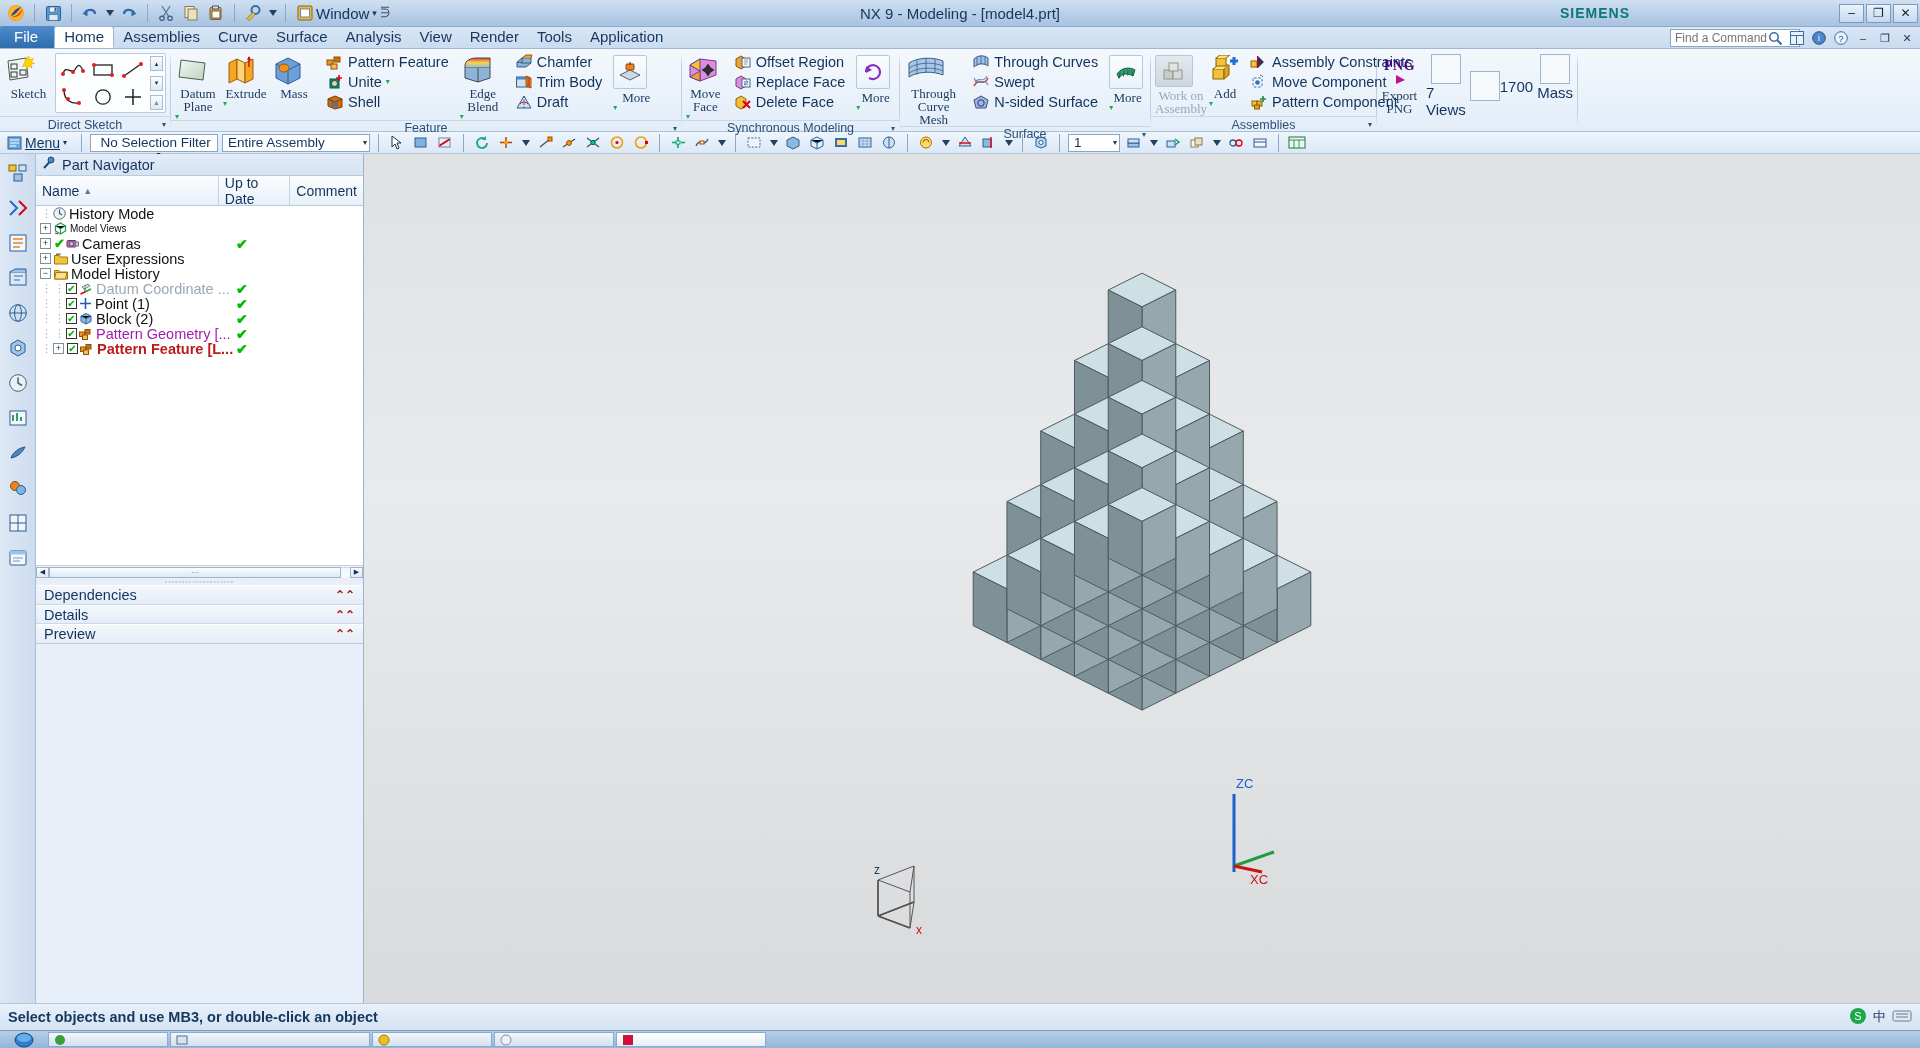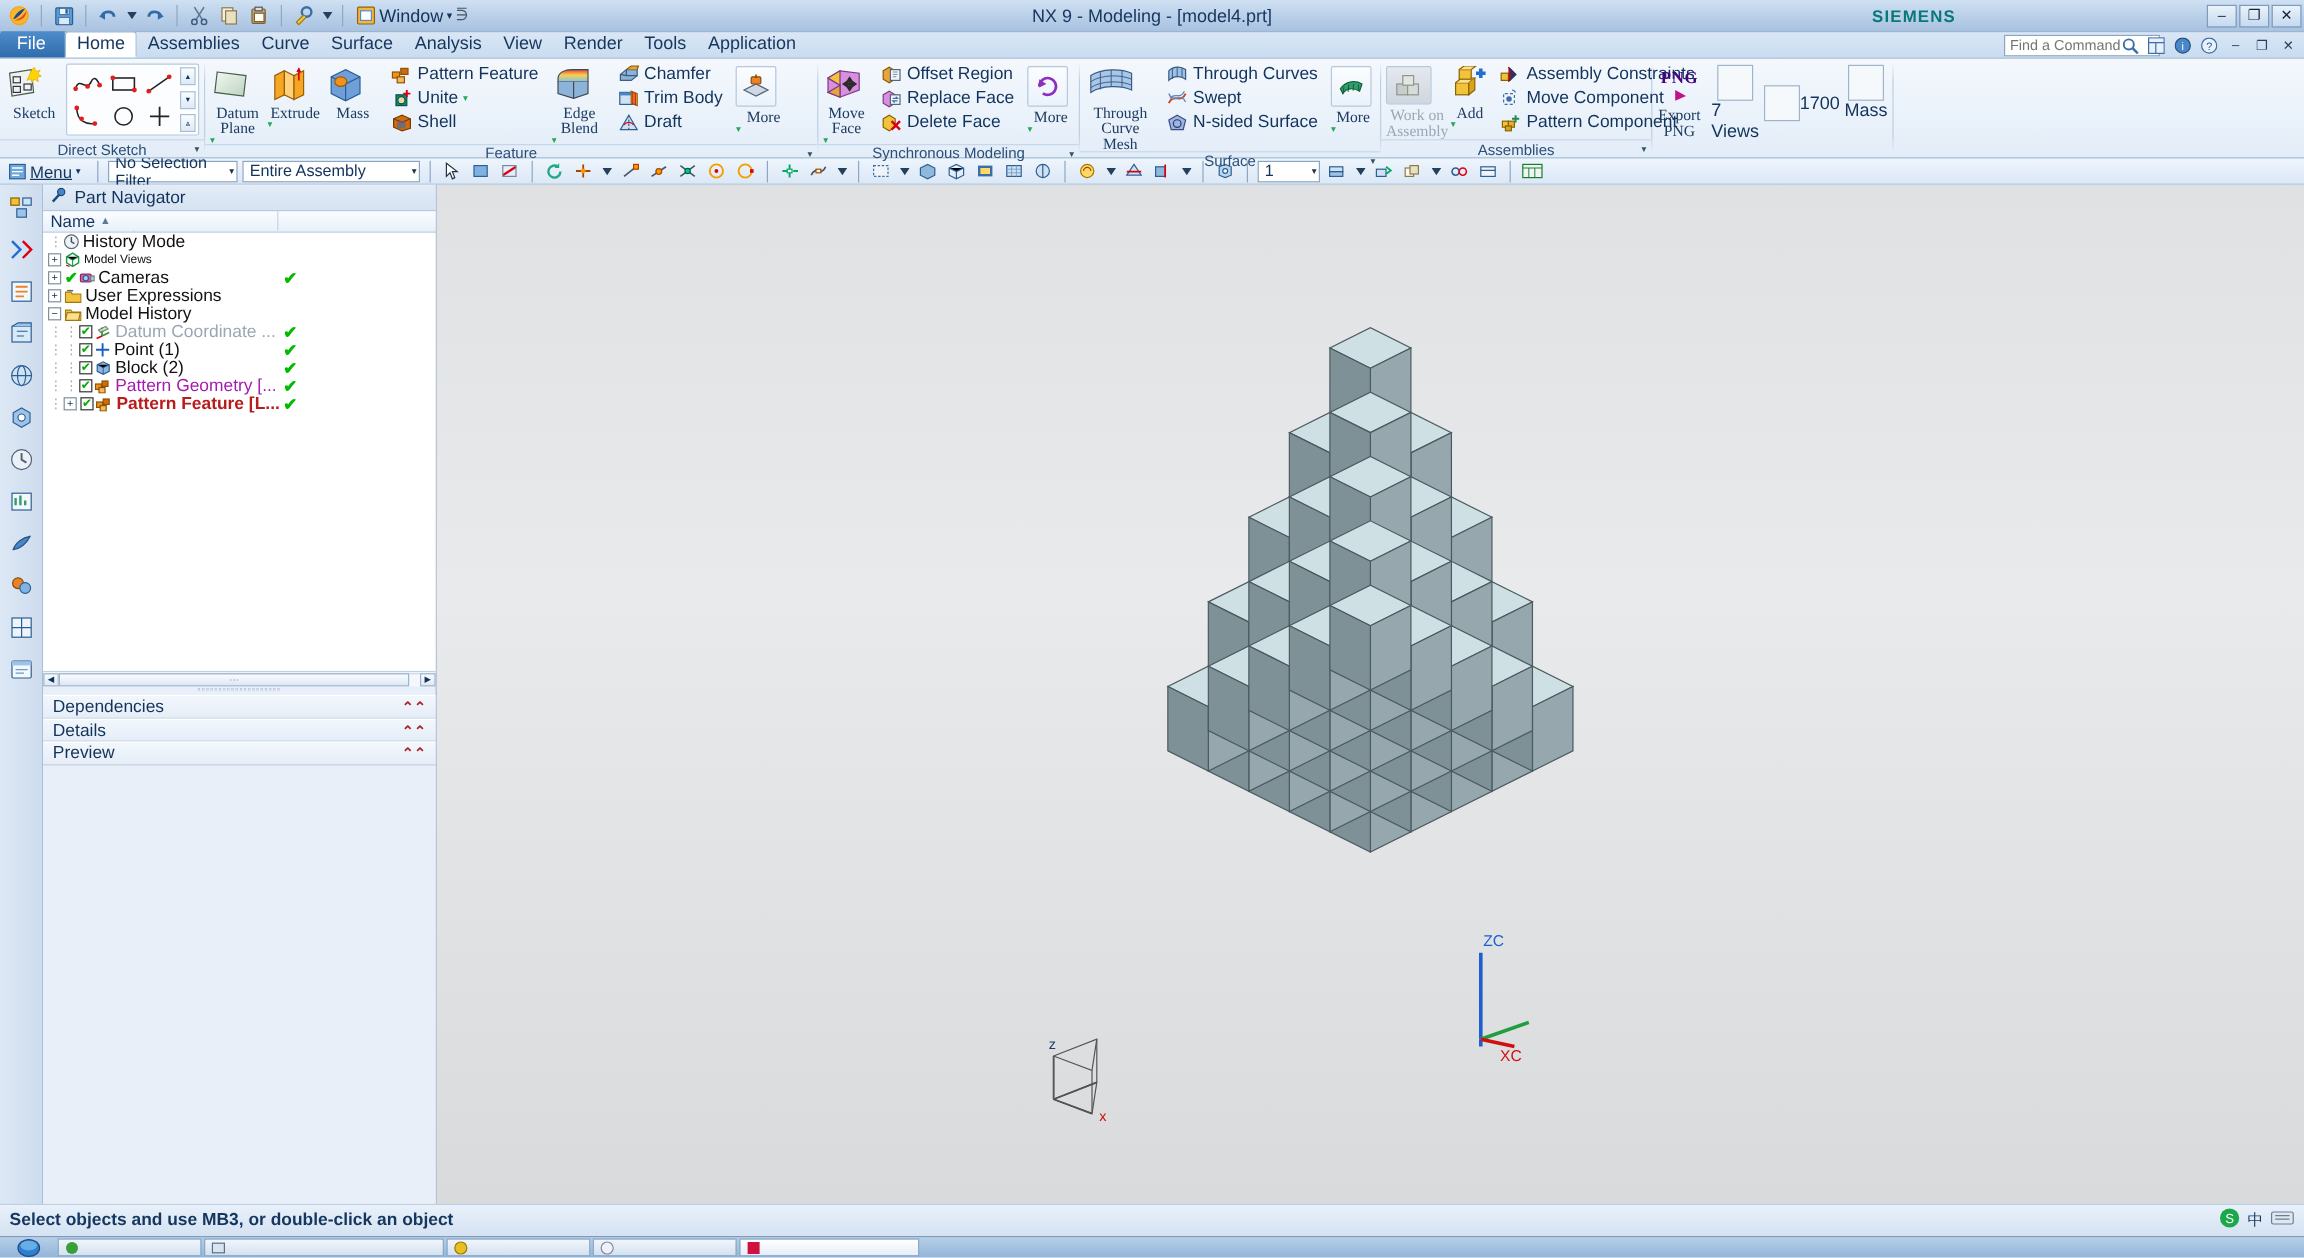--- a/index.html
+++ b/index.html
@@ -75,22 +75,22 @@
   
   .main { display:flex; height:calc(1048px - 27px - 22px - 83px - 22px - 27px - 18px); }
   .leftrail { width:36px; background:linear-gradient(90deg,#dde8f5,#cddcee); border-right:1px solid #a9bfd6;
     display:flex; flex-direction:column; align-items:center; padding-top:6px; gap:9px; }
   .railic { width:26px; height:26px; display:flex; align-items:center; justify-content:center; cursor:pointer;
     border-radius:2px; }
 
   .navpanel { width:328px; background:#e8eff8; border-right:1px solid #9db4cd; display:flex; flex-direction:column; }
   .navtitle { height:21px; display:flex; align-items:center; gap:6px; padding:0 6px;
     background:linear-gradient(#e3ecf7,#d6e3f2); font-size:14.5px; }
-  .treehead { display:flex; height:19px; background:linear-gradient(#fbfdff,#e8f0f9);
-    border-top:1px solid #b9cbdf; border-bottom:1px solid #b9cbdf; font-size:14px;flex-direction:column; }
+  .treehead { display:flex; height:31px; background:linear-gradient(#fbfdff,#e8f0f9);
+    border-top:1px solid #b9cbdf; border-bottom:1px solid #b9cbdf; font-size:14px; }
   .treehead div { border-right:1px solid #c5d5e6; padding:0 6px; display:flex; align-items:center; gap:4px; }
   .treebody { flex:1; background:#fff; overflow:hidden; position:relative; font-size:14.5px; }
   .trow { display:flex; align-items:center; height:15px; padding-left:4px; white-space:nowrap; }
   .exp { width:11px; height:11px; border:1px solid #7f8f9f; background:#fff; font-size:9px;
     line-height:9px; text-align:center; color:#234; margin-right:3px; display:inline-block; cursor:pointer; }
   .chk { width:11px; height:11px; border:1px solid #333; background:#fff; display:inline-flex;
     align-items:center; justify-content:center; margin-right:2px; }
   .chk::after { content:"✔"; color:#0a0; font-size:10px; line-height:10px; }
   .hscroll { height:13px; background:#eef3f9; border-top:1px solid #c0d0e0; display:flex; align-items:center; }
   .hscroll .arr { width:13px; height:11px; background:linear-gradient(#f8fbfe,#dfe9f4);
@@ -659,21 +659,21 @@
 <div class="selbar">
   <div class="menubtn">
     <svg width="15" height="14" viewBox="0 0 15 14">
         <rect x="1" y="1" width="13" height="12" fill="#6fa8dc" stroke="#2c5f94"></rect>
         <path d="M3 4 H12 M3 7 H12 M3 10 H9" stroke="#fff" stroke-width="1.2"></path>
       </svg>
     <span style="text-decoration:underline;">Menu</span>
     <span style="font-size:8px;">▾</span>
   </div>
   <div class="sep"></div>
-  <div class="combo" style="width:108px;">
+  <div class="combo" style="width:128px;flex-direction:column;">
     <span class="cv">No Selection Filter</span>
     <span class="ca">▾</span>
   </div>
   <div class="combo" style="width:148px;">
     <span class="cv">Entire Assembly</span>
     <span class="ca">▾</span>
   </div>
   <div class="sep"></div>
   <div class="tbtn">
       <svg width="16" height="15" viewBox="0 0 16 15">

